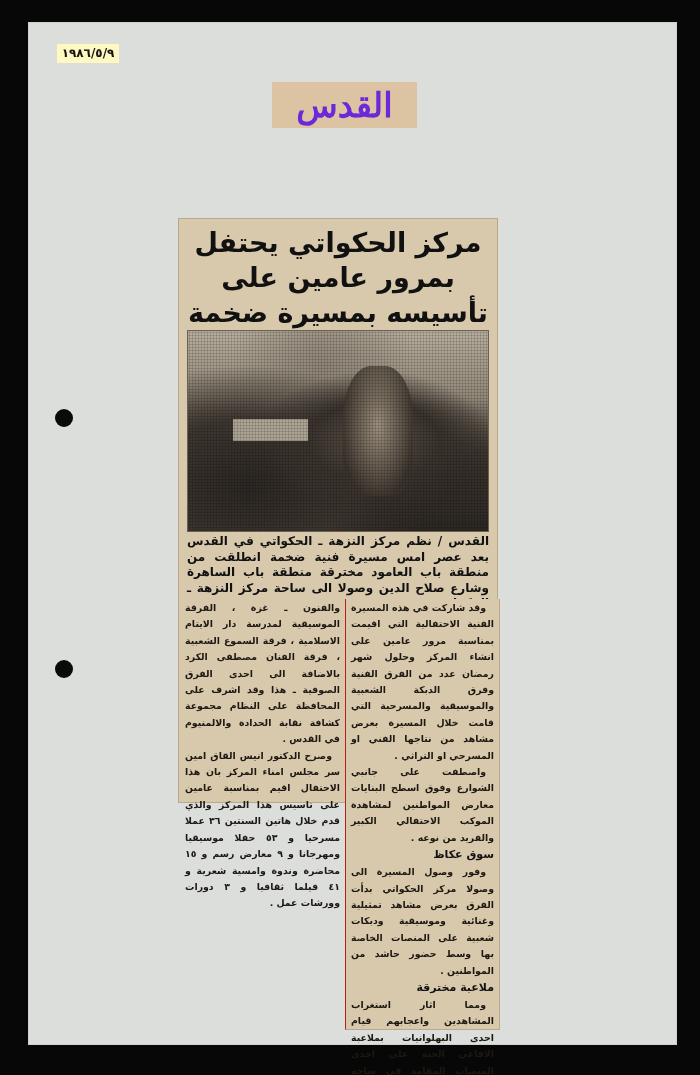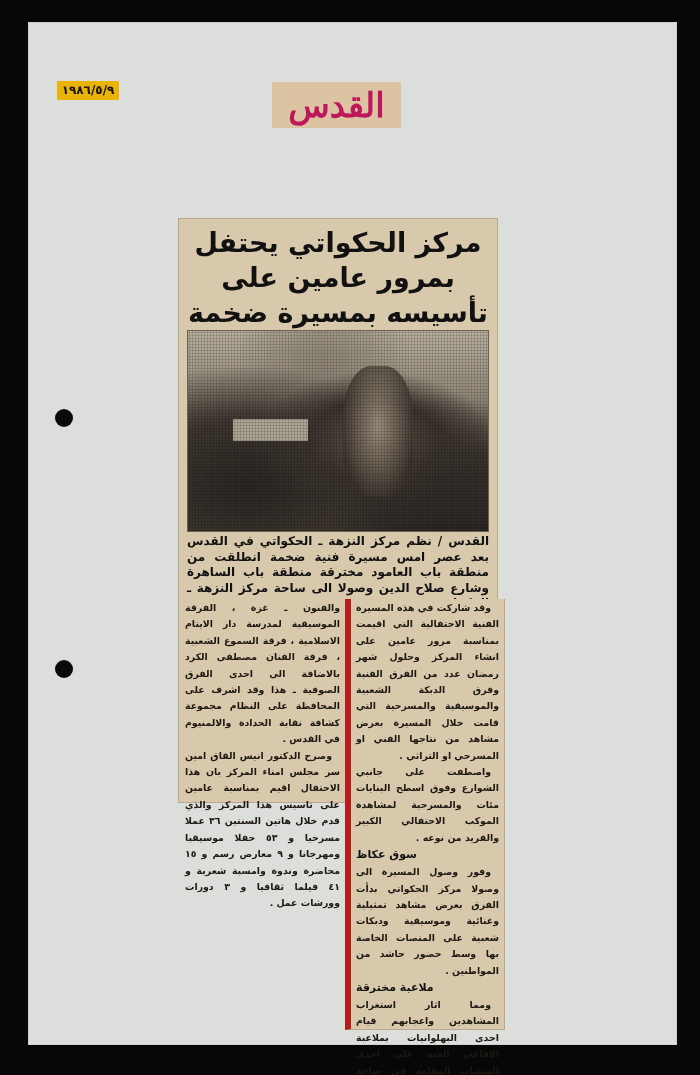--- a/index.html
+++ b/index.html
@@ -29,39 +29,38 @@
       height: 18px;
       border-radius: 50%;
       background: #0a0a0a;
     }
     .date-label {
       position: absolute;
       left: 57px;
       top: 44px;
       width: 62px;
       height: 19px;
-      background: #eab308;
+      background: #fef9c3;
       color: #1a1410;
       font-family: "DejaVu Sans", sans-serif;
       font-weight: bold;
       font-size: 12px;
       line-height: 19px;
       text-align: center;
       direction: rtl;
       letter-spacing: 0.5px;
-      margin-top: 37px;
     }
     .masthead {
       position: absolute;
       left: 272px;
       top: 82px;
-      width: 129px;
+      width: 145px;
       height: 46px;
       background: #dcc4a3;
-      color: #be185d;
+      color: #6d28d9;
       font-family: "DejaVu Serif", serif;
       font-weight: bold;
       font-size: 34px;
       line-height: 46px;
       text-align: center;
       direction: rtl;
     }
     .clip {
       position: absolute;
       background: #d8c9ac;
@@ -163,34 +162,34 @@
       right: 6px;
       top: 1px;
     }
     .clip-right {
       left: 345px;
       top: 599px;
       width: 153px;
       height: 430px;
       border-right: 1px solid #b9a98a;
       border-bottom: 1px solid #b9a98a;
-      border-left: 6px solid #b91c1c;
+      border-left: 1px solid #b91c1c;
     }
     .clip-right .inner {
       position: absolute;
       left: 5px;
       right: 5px;
       top: 1px;
     }
     .subhead {
       font-family: "DejaVu Sans", sans-serif;
       font-weight: bold;
       font-size: 11px;
       line-height: 18px;
-      text-align: left;
+      text-align: right;
       color: #111;
     }
     p {
       margin: 0;
     }
     .indent {
       text-indent: 8px;
     }
   </style>
 </head>
@@ -217,20 +216,20 @@
 <div class="clip clip-left">
   <div class="col-text">
     <p>والفنون ـ غزة ، الفرقة الموسيقية لمدرسة دار الايتام الاسلامية ، فرقة السموع الشعبية ، فرقة الفنان مصطفى الكرد بالاضافة الى احدى الفرق الصوفية ـ هذا وقد اشرف على المحافظة على النظام مجموعة كشافة نقابة الحدادة والالمنيوم في القدس .</p>
     <p class="indent">وصرح الدكتور انيس القاق امين سر مجلس امناء المركز بان هذا الاحتفال اقيم بمناسبة عامين على تاسيس هذا المركز والذي قدم خلال هاتين السنتين ٣٦ عملا مسرحيا و ٥٣ حفلا موسيقيا ومهرجانا و ٩ معارض رسم و ١٥ محاضرة وندوة وامسية شعرية و ٤١ فيلما ثقافيا و ٣ دورات وورشات عمل .</p>
   </div>
 </div>
 
 <div class="clip clip-right">
   <div class="inner col-text">
     <p class="indent">وقد شاركت في هذه المسيرة الفنية الاحتفالية التي اقيمت بمناسبة مرور عامين على انشاء المركز وحلول شهر رمضان عدد من الفرق الفنية وفرق الدبكة الشعبية والموسيقية والمسرحية التي قامت خلال المسيرة بعرض مشاهد من نتاجها الفني او المسرحي او التراثي .</p>
-    <p class="indent">واصطفت على جانبي الشوارع وفوق اسطح البنايات مئات والمسرحية لمشاهدة الموكب الاحتفالي الكبير والفريد من نوعه .</p>
+    <p class="indent">واصطفت على جانبي الشوارع وفوق اسطح البنايات معارض المواطنين لمشاهدة الموكب الاحتفالي الكبير والفريد من نوعه .</p>
     <div class="subhead">سوق عكاظ</div>
     <p class="indent">وفور وصول المسيرة الى وصولا مركز الحكواتي بدأت الفرق بعرض مشاهد تمثيلية وغنائية وموسيقية ودبكات شعبية على المنصات الخاصة بها وسط حضور حاشد من المواطنين .</p>
     <div class="subhead">ملاعبة مخترقة</div>
     <p class="indent">ومما اثار استغراب المشاهدين واعجابهم قيام احدى البهلوانيات بملاعبة الافاعي الحية على احدى المنصات المقامة في ساحة المركز كما جذب انتباه الجمهور الدبكات الشعبية التي عرضت بالاضافة الى المشاهد المسرحية لبعض الفرق .</p>
 
   </div>
 </div>
 
 </body></html>

